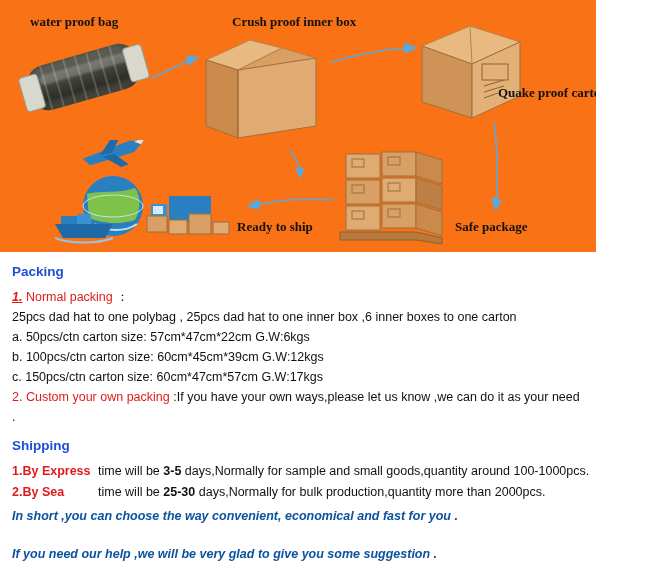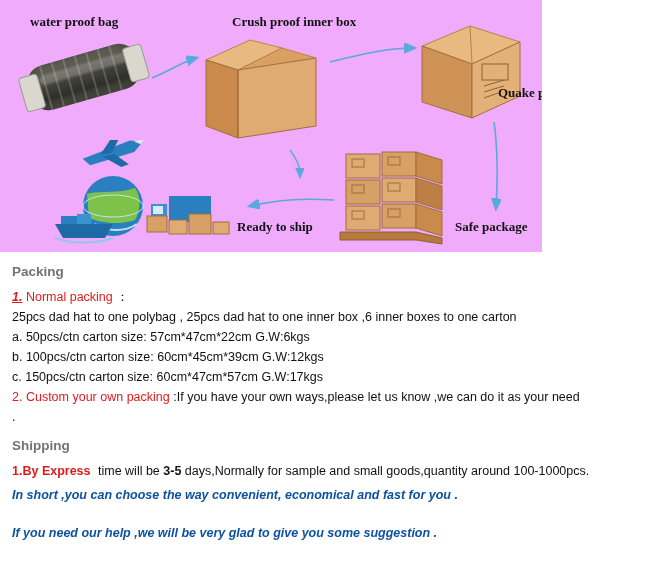--- a/index.html
+++ b/index.html
@@ -16,23 +16,23 @@
   }
   .page {
     position: relative;
     width: 650px;
     height: 583px;
   }
 
   
   .illustration {
     position: relative;
-    width: 542px;
+    width: 596px;
     height: 252px;
-    background: #f0abfc;
+    background: #f97316;
     overflow: hidden;
   }
   .label {
     position: absolute;
     font-family: "Liberation Serif", serif;
     font-size: 13px;
     font-weight: 700;
     color: #111111;
     white-space: nowrap;
   }
@@ -105,21 +105,21 @@
   .transport { position: absolute; left: 55px; top: 140px; width: 190px; height: 110px; }
 
   
   .content {
     position: relative;
     padding: 0 8px;
     font-size: 12.5px;
     line-height: 1.45;
   }
   .section-title {
-    color: #737373;
+    color: #1d4ed8;
     font-weight: 700;
     font-size: 13.5px;
     margin: 10px 0 6px 4px;
   }
   .row { margin: 2px 0 2px 4px; }
   .red-b { color: #e01b1b; font-weight: 400; }
   .blue-i { color: #0d52a0; font-style: italic; font-weight: 700; }
   .italic-red { color: #e01b1b; font-style: italic; font-weight: 700; }
   .u { text-decoration: underline; }
   .mono-line { margin: 2px 0 2px 4px; }
@@ -284,18 +284,21 @@
       <span>:</span><span>If you have your own ways,please let us know ,we can do it as your need</span>
     </div>
     <div class="dot-line">.</div>
 
     <div class="section-title">Shipping</div>
 
     <div class="ship-row">
       <span class="ship-label">1.By Express</span><span>time will be </span><span class="bold-i">3-5</span><span> days,Normally for sample and small goods,quantity around 100-1000pcs.</span>
     </div>
 
+    <div class="ship-row">
+      <span class="ship-label">2.By Sea</span><span>time will be </span><span class="bold-i">25-30</span><span> days,Normally for bulk production,quantity more than 2000pcs.</span>
+    </div>
 
 
     <div class="closing blue-i">In short ,you can choose the way convenient, economical and fast  for you .</div>
     <div class="closing2">If you need our help ,we will be very glad to give you some suggestion .</div>
   </div>
 </div>
 
 </body></html>

